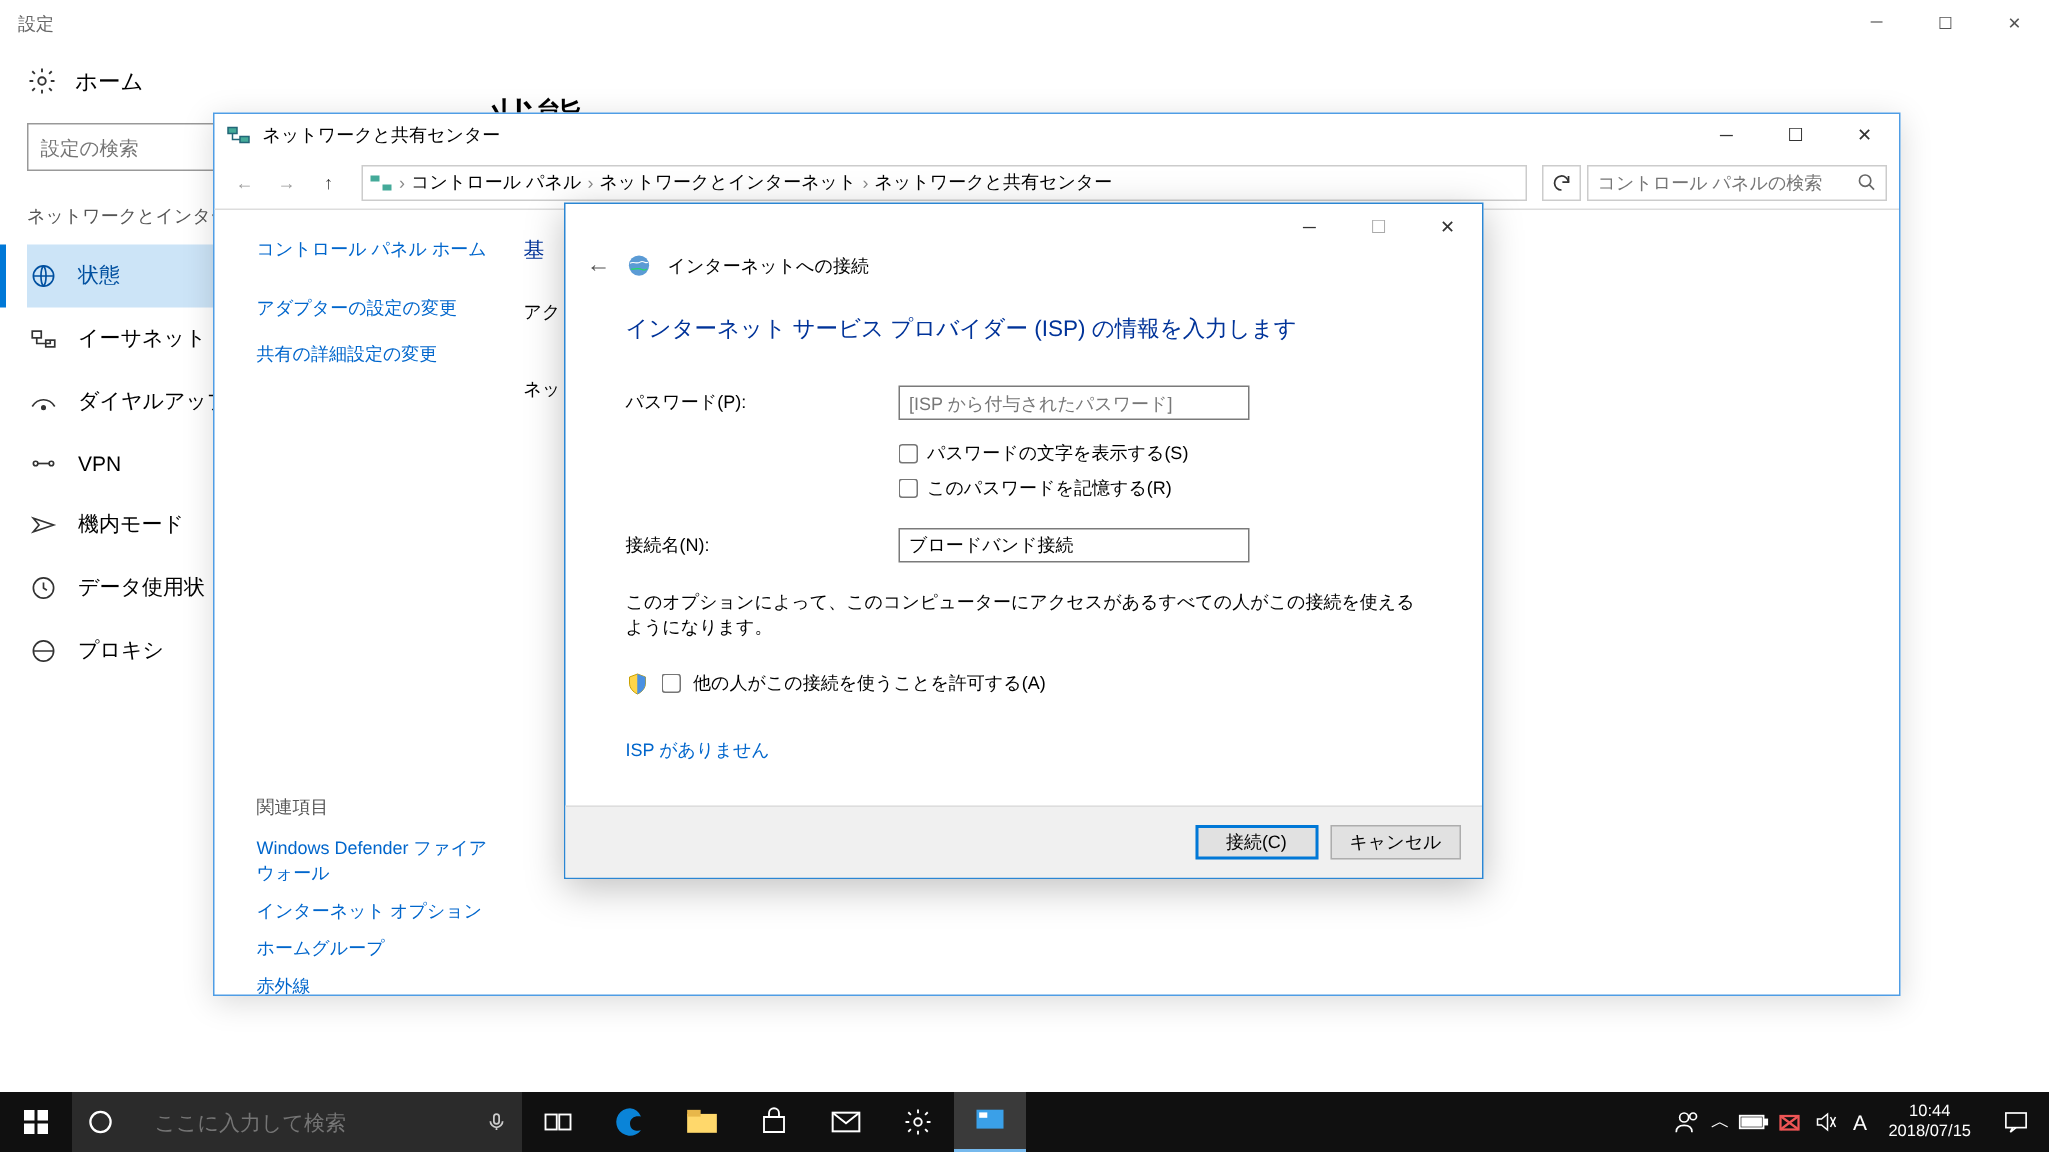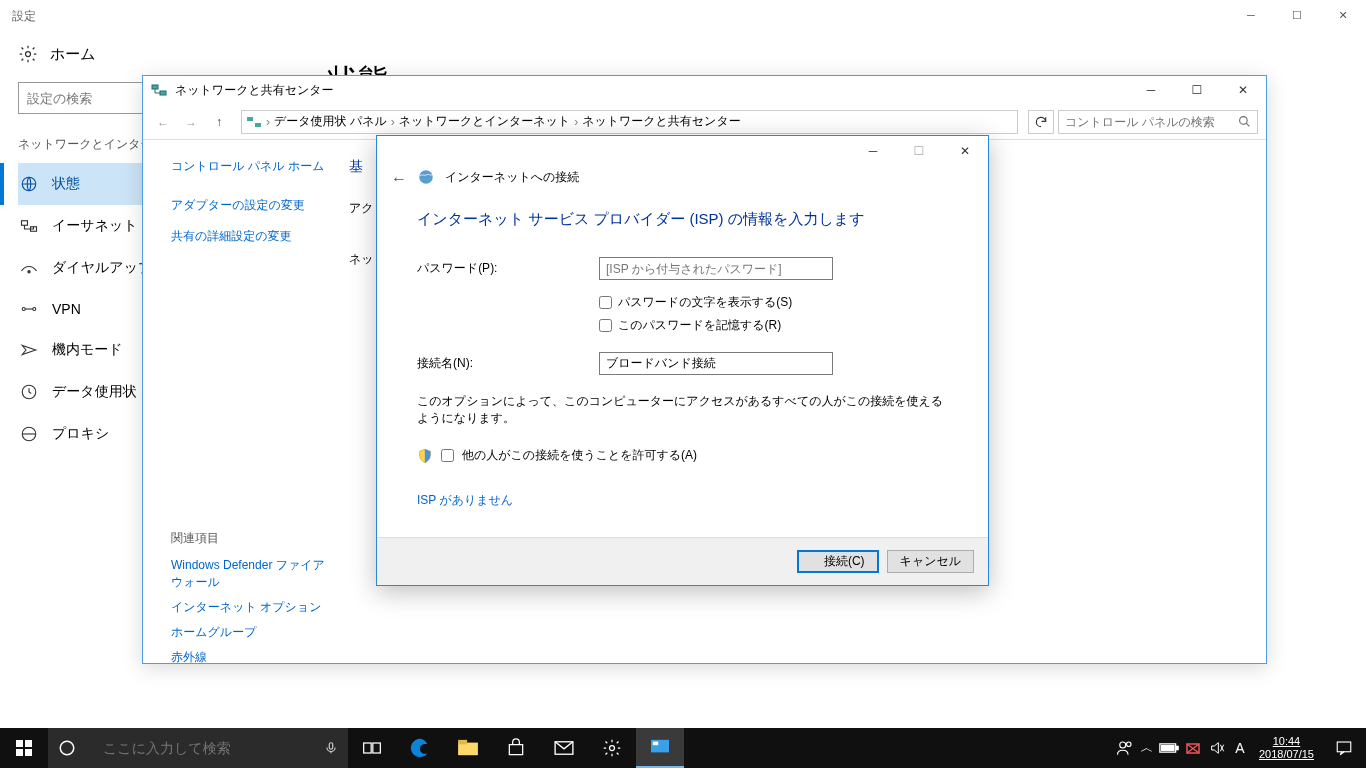--- a/index.html
+++ b/index.html
@@ -65,35 +65,35 @@
 .form-input { width: 234px; height: 23px; border: 1px solid #7a7a7a; padding: 0 6px; font-size: 12px; }
 .form-input.active { border: 1px solid #0078d7; box-shadow: inset 0 0 0 1px #0078d7; }
 .form-input::placeholder { color: #777; }
 .check-row { margin-left: 182px; display: flex; align-items: center; gap: 6px; font-size: 12px; margin-bottom: 6px; }
 .check-row input { width: 13px; height: 13px; }
 .note { font-size: 12px; margin-top: 18px; }
 .allow-row { display: flex; align-items: center; gap: 8px; margin-top: 20px; font-size: 12px; }
 .shield { width: 16px; height: 16px; }
 .link { color: #0066cc; font-size: 12px; margin-top: 28px; cursor: pointer; display: inline-block; }
 .dlg-footer { height: 48px; background: #f0f0f0; border-top: 1px solid #ddd; display: flex; align-items: center; justify-content: flex-end; gap: 8px; padding-right: 14px; }
-.dlg-btn { min-width: 82px; height: 23px; border: 1px solid #adadad; background: #e1e1e1; font-size: 12px; padding: 0 12px; text-align: right; }
+.dlg-btn { min-width: 82px; height: 23px; border: 1px solid #adadad; background: #e1e1e1; font-size: 12px; padding: 0 12px; }
 .dlg-btn.primary { border: 2px solid #0078d7; }
 
 
 .taskbar { position: absolute; left: 0; bottom: 0; width: 100%; height: 40px; background: #101010; display: flex; align-items: center; color: #fff; }
 .start-btn { width: 48px; height: 40px; display: flex; align-items: center; justify-content: center; }
 .win-logo { width: 16px; height: 16px; }
 .task-search { height: 40px; width: 300px; background: #2b2b2b; display: flex; align-items: center; padding: 0 10px; gap: 27px; color: #ccc; margin-left:0; }
 .task-search input { background: transparent; border: none; outline: none; color: #ccc; font-size: 14px; flex: 1; }
 .task-icons { display: flex; height: 40px; }
 .task-icon { width: 48px; display: flex; align-items: center; justify-content: center; color: #fff; }
 .task-icon.active { background: #3a3a3a; border-bottom: 2px solid #76b9ed; }
 .task-tray { margin-left: auto; display: flex; align-items: center; height: 40px; }
 .tray-icon { width: 24px; display: flex; align-items: center; justify-content: center; color: #fff; font-size: 13px; }
-.tray-time { text-align: center; font-size: 11px; line-height: 13px; padding: 0 8px; text-decoration: underline; }
+.tray-time { text-align: center; font-size: 11px; line-height: 13px; padding: 0 8px; }
 .action-center { width: 44px; display: flex; align-items: center; justify-content: center; }
 
 svg { display: block; }
 </style>
 </head>
 <body>
 
 <div class="settings-window">
   <div class="settings-titlebar">
     <span class="settings-title">設定</span>
@@ -218,21 +218,21 @@
     <div class="nw-nav-btn">→</div>
     <div class="nw-nav-btn enabled">↑</div>
     <div class="nw-breadcrumb">
       <span>
           <svg width="16" height="16" viewBox="0 0 16 16">
             <rect x="1" y="3" width="6" height="4" fill="#4a9"></rect>
             <rect x="9" y="9" width="6" height="4" fill="#4a9"></rect>
           </svg>
         </span>
       <span class="sep">›</span>
-      <span>データ使用状 パネル</span>
+      <span>コントロール パネル</span>
       <span class="sep">›</span>
       <span>ネットワークとインターネット</span>
       <span class="sep">›</span>
       <span>ネットワークと共有センター</span>
     </div>
     <div class="nw-refresh">
       <svg width="14" height="14" viewBox="0 0 24 24" fill="none" stroke="#333" stroke-width="2">
           <path d="M20 11A8 8 0 1 0 12 20"></path>
           <path d="M20 4v7h-7"></path>
         </svg>

